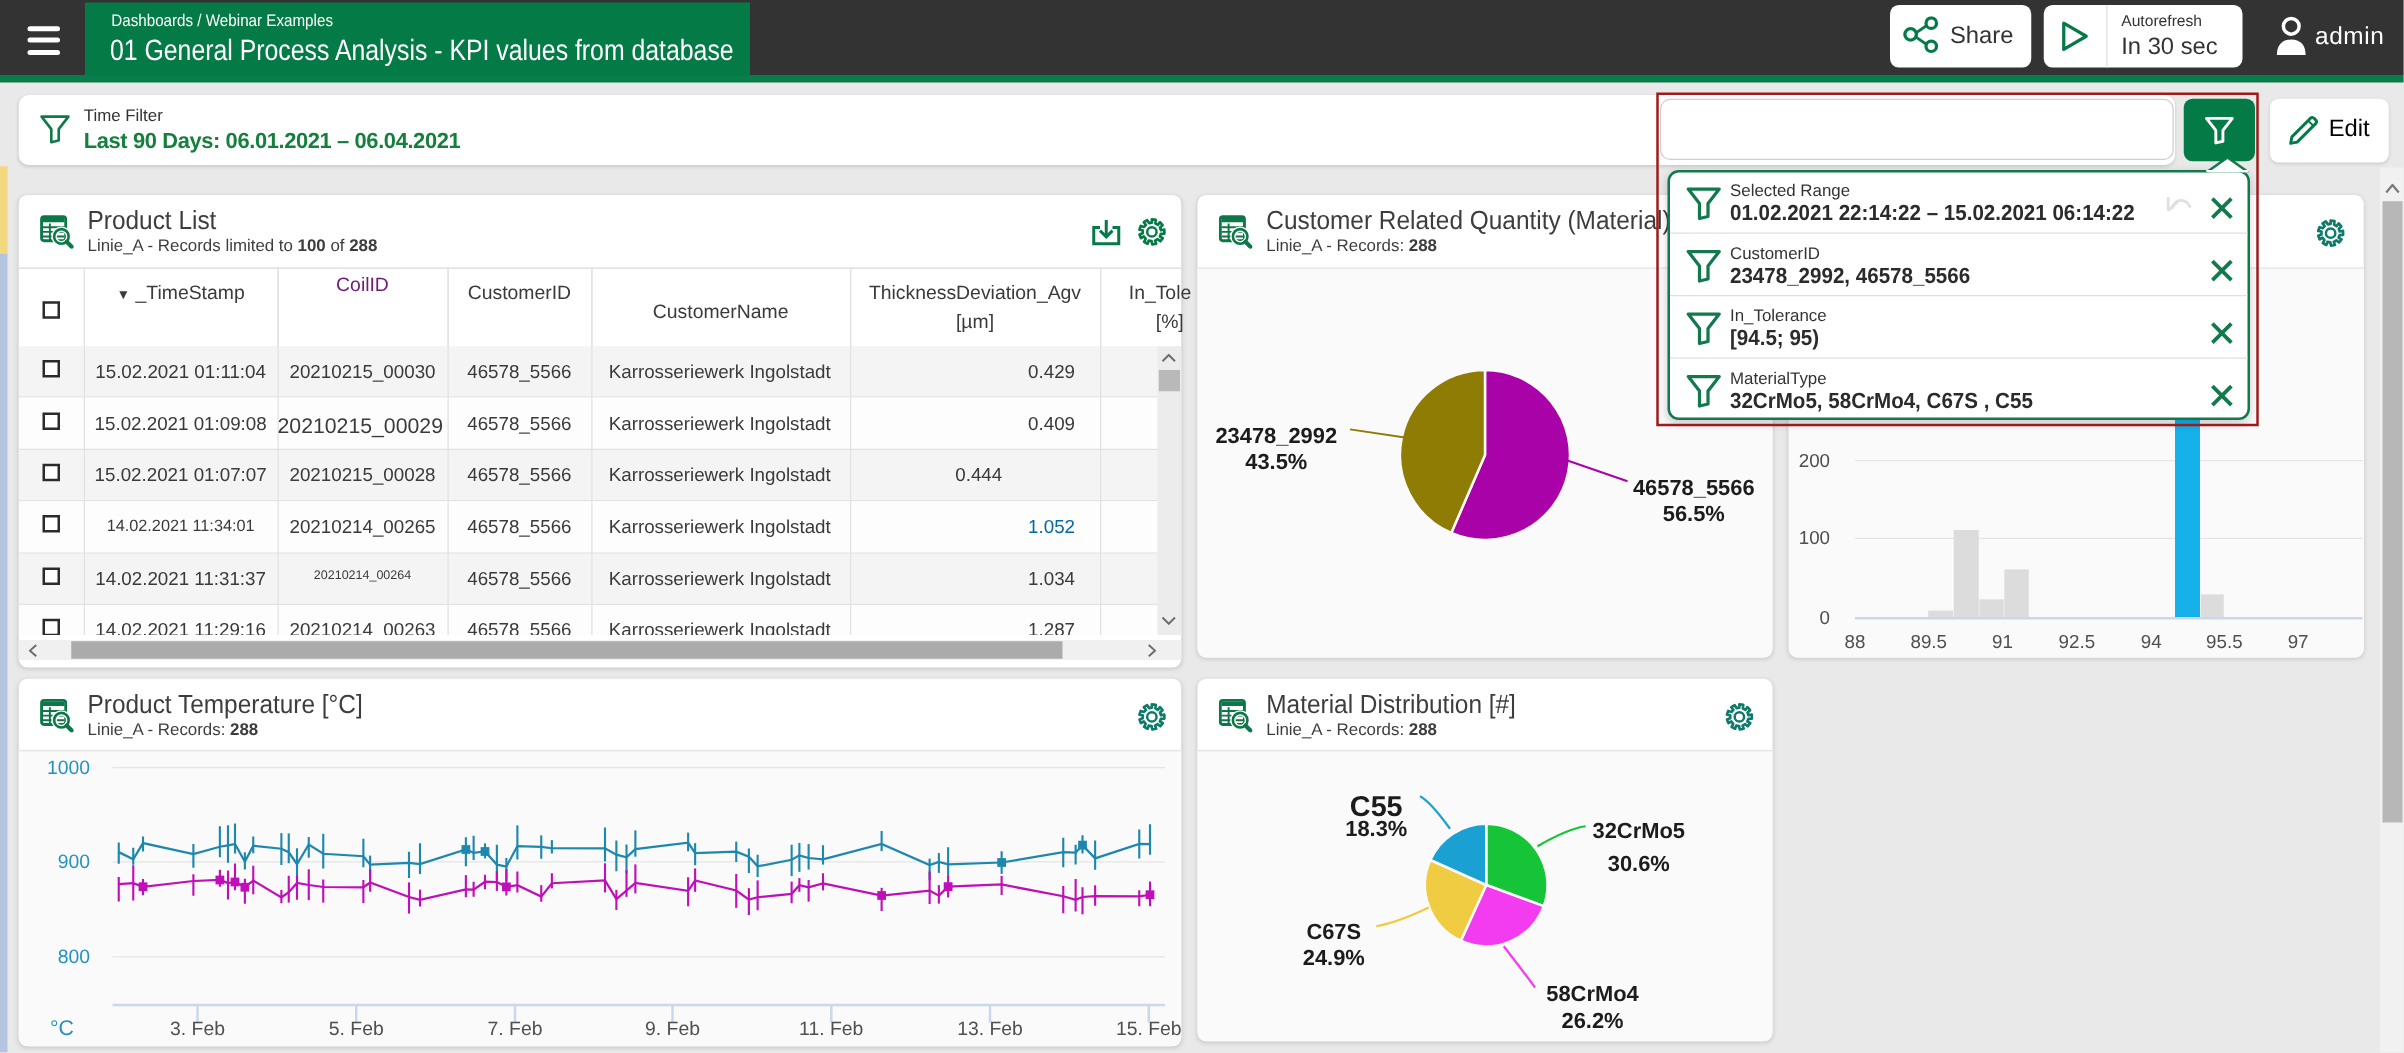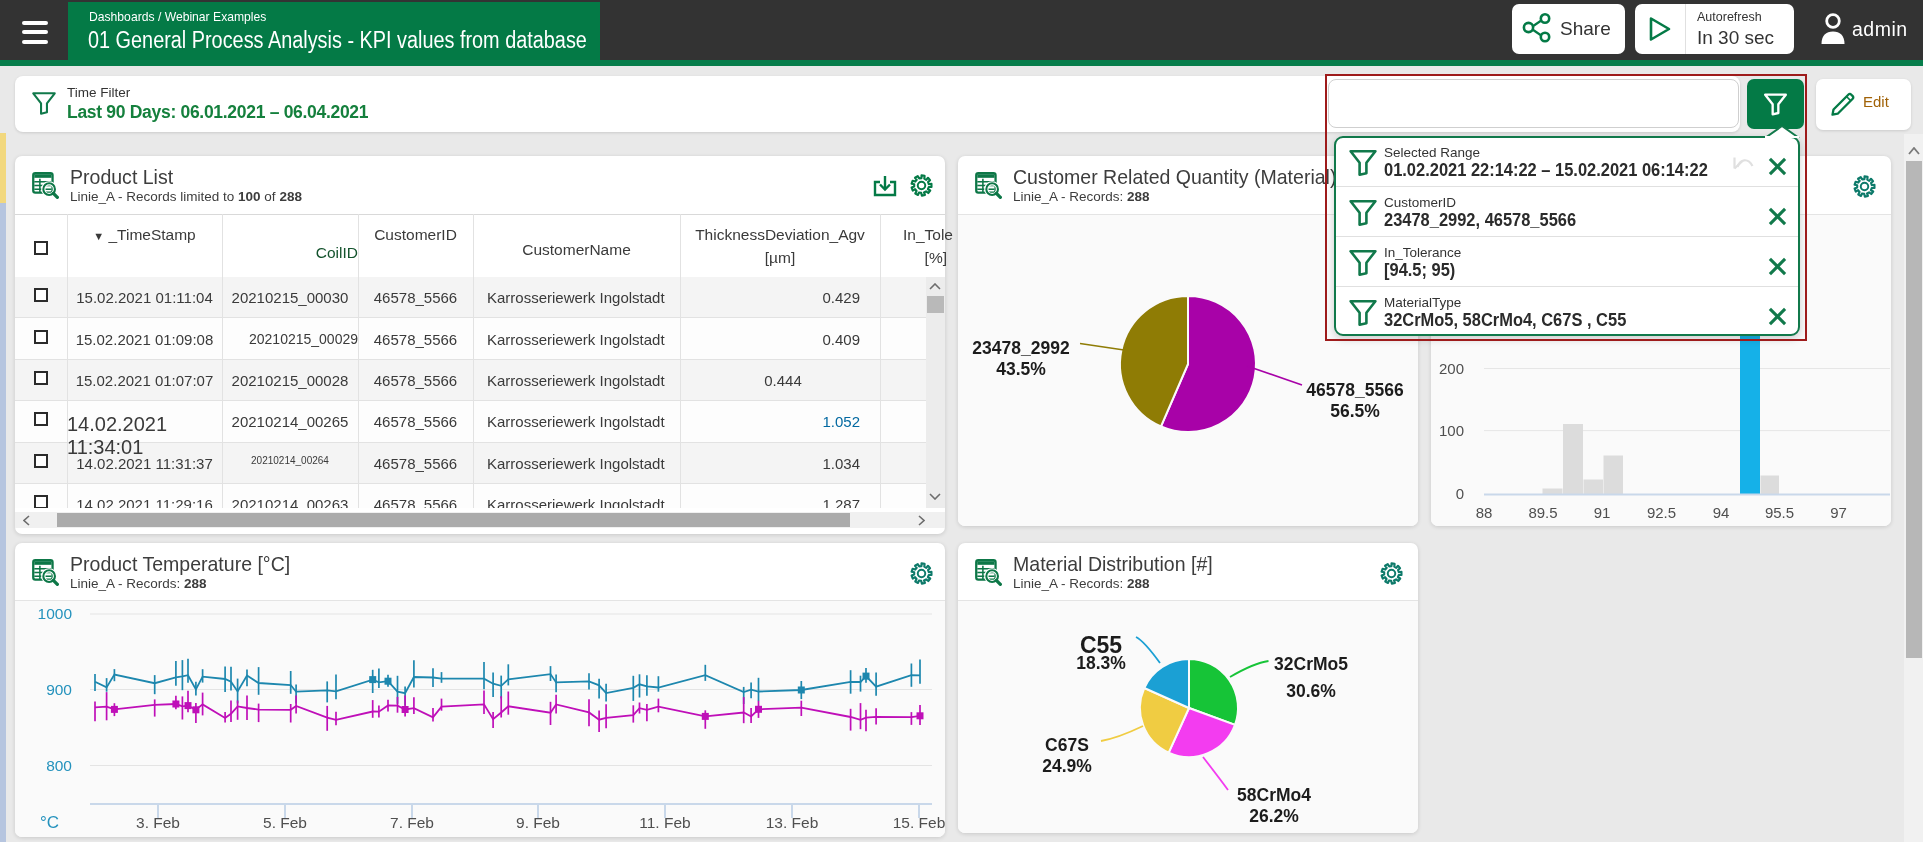--- a/index.html
+++ b/index.html
@@ -51,21 +51,21 @@
 <div class="abs" style="left:1328px;top:79px;width:411px;height:49px;background:#fff;border:1.5px solid #cfcfcf;border-radius:8px"></div>
 <div class="abs" style="left:1747px;top:79px;width:57px;height:50px;background:#047a46;border-radius:7px"></div>
 <svg style="position:absolute;left:1763px;top:91px" width="25" height="27" viewBox="0 0 30 28">
 <path d="M2.6 2.2 L27.4 2.2 L18.4 13.8 L18.4 24.2 L11.6 25.8 L11.6 13.8 Z" fill="none" stroke="#ffffff" stroke-width="2.8" stroke-linejoin="round"></path>
   </svg>
 <div class="abs" style="left:1816px;top:79px;width:95px;height:51px;background:#fff;border-radius:7px;box-shadow:0 1px 3px rgba(0,0,0,.13)"></div>
 <svg class="abs" style="left:1829px;top:89px" width="29" height="29" viewBox="0 0 29 29">
 <path d="M4.5 20.5 L19.5 5.5 Q20.8 4.2 22.3 5.7 L23.5 6.9 Q25 8.4 23.7 9.7 L8.7 24.7 L3.5 25.7 Z" fill="none" stroke="#047a46" stroke-width="2.3" stroke-linejoin="round"></path>
 <line x1="17.5" y1="7.5" x2="21.6" y2="11.6" stroke="#047a46" stroke-width="1.6"></line>
   </svg>
-<div class="abs" style="left:1863px;top:93px;font-size:15px;color:#a16207">Edit</div>
+<div class="abs" style="left:1863px;top:93px;font-size:19px;color:#000000">Edit</div>
 <div class="abs" style="left:1904px;top:134px;width:19px;height:708px;background:#f1f1f1"></div>
 <svg style="position:absolute;left:1908px;top:147px" width="12" height="8" viewBox="0 0 12 8">
     <path d="M1 7 L6.0 1 L11 7" fill="none" stroke="#7a7a7a" stroke-width="1.8"></path>
   </svg>
 <div class="abs" style="left:1906px;top:161px;width:16px;height:497px;background:#b7b7b7"></div>
 <div class="panel" style="left:15px;top:156px;width:930px;height:378px"></div>
 <svg style="position:absolute;left:32px;top:172px" width="27" height="27" viewBox="0 0 26 26">
 <rect x="1.2" y="1.2" width="18.6" height="18.6" rx="2" fill="none" stroke="#0d7747" stroke-width="2.2"></rect>
 <rect x="2.2" y="2.2" width="16.6" height="3.4" fill="#0d7747"></rect>
 <line x1="2.2" y1="9.4" x2="18.8" y2="9.4" stroke="#0d7747" stroke-width="1.5"></line>
@@ -101,53 +101,53 @@
     <div class="abs" style="left:458px;top:0;width:1px;height:294px;background:#e2e2e2"></div>
     <div class="abs" style="left:665px;top:0;width:1px;height:294px;background:#e2e2e2"></div>
     <div class="abs" style="left:865px;top:0;width:1px;height:294px;background:#e2e2e2"></div>
     <div class="abs" style="left:52px;top:75.2px;width:155px;text-align:center;font-size:15px;color:#3a3a3a">15.02.2021 01:11:04</div>
     <div class="abs" style="left:207px;top:75.2px;width:136px;text-align:center;font-size:15px;color:#3a3a3a">20210215_00030</div>
     <div class="abs" style="left:343px;top:75.2px;width:115px;text-align:center;font-size:15px;color:#3a3a3a">46578_5566</div>
     <div class="abs" style="left:472px;top:75.2px;font-size:15px;color:#3a3a3a">Karrosseriewerk Ingolstadt</div>
     <div class="abs" style="left:665px;top:75.2px;width:180px;text-align:right;font-size:15px;color:#3a3a3a">0.429</div>
     <div class="abs" style="left:19px;top:74.2px;width:14px;height:14px;border:2px solid #2b2b2b;background:#fff"></div>
     <div class="abs" style="left:52px;top:116.6px;width:155px;text-align:center;font-size:15px;color:#3a3a3a">15.02.2021 01:09:08</div>
-    <div class="abs" style="left:207px;top:116.6px;width:136px;text-align:right;font-size:14px;color:#3a3a3a">20210215_00029</div>
+    <div class="abs" style="left:207px;top:116.6px;width:136px;text-align:left;font-size:17px;color:#3a3a3a">20210215_00029</div>
     <div class="abs" style="left:343px;top:116.6px;width:115px;text-align:center;font-size:15px;color:#3a3a3a">46578_5566</div>
     <div class="abs" style="left:472px;top:116.6px;font-size:15px;color:#3a3a3a">Karrosseriewerk Ingolstadt</div>
     <div class="abs" style="left:665px;top:116.6px;width:180px;text-align:right;font-size:15px;color:#3a3a3a">0.409</div>
     <div class="abs" style="left:19px;top:115.6px;width:14px;height:14px;border:2px solid #2b2b2b;background:#fff"></div>
     <div class="abs" style="left:52px;top:158.0px;width:155px;text-align:center;font-size:15px;color:#3a3a3a">15.02.2021 01:07:07</div>
     <div class="abs" style="left:207px;top:158.0px;width:136px;text-align:center;font-size:15px;color:#3a3a3a">20210215_00028</div>
     <div class="abs" style="left:343px;top:158.0px;width:115px;text-align:center;font-size:15px;color:#3a3a3a">46578_5566</div>
     <div class="abs" style="left:472px;top:158.0px;font-size:15px;color:#3a3a3a">Karrosseriewerk Ingolstadt</div>
     <div class="abs" style="left:678px;top:158.0px;width:180px;text-align:center;font-size:15px;color:#3a3a3a">0.444</div>
     <div class="abs" style="left:19px;top:157.0px;width:14px;height:14px;border:2px solid #2b2b2b;background:#fff"></div>
-    <div class="abs" style="left:52px;top:199.4px;width:155px;text-align:left;font-size:20px;color:#3a3a3a">14.02.2021 11:34:01</div>
+    <div class="abs" style="left:52px;top:199.4px;width:155px;text-align:center;font-size:13px;color:#3a3a3a">14.02.2021 11:34:01</div>
     <div class="abs" style="left:207px;top:199.4px;width:136px;text-align:center;font-size:15px;color:#3a3a3a">20210214_00265</div>
     <div class="abs" style="left:343px;top:199.4px;width:115px;text-align:center;font-size:15px;color:#3a3a3a">46578_5566</div>
     <div class="abs" style="left:472px;top:199.4px;font-size:15px;color:#3a3a3a">Karrosseriewerk Ingolstadt</div>
     <div class="abs" style="left:665px;top:199.4px;width:180px;text-align:right;font-size:15px;color:#0369a1">1.052</div>
     <div class="abs" style="left:19px;top:198.4px;width:14px;height:14px;border:2px solid #2b2b2b;background:#fff"></div>
     <div class="abs" style="left:52px;top:240.8px;width:155px;text-align:center;font-size:15px;color:#3a3a3a">14.02.2021 11:31:37</div>
     <div class="abs" style="left:207px;top:240.8px;width:136px;text-align:center;font-size:10px;color:#3a3a3a">20210214_00264</div>
     <div class="abs" style="left:343px;top:240.8px;width:115px;text-align:center;font-size:15px;color:#3a3a3a">46578_5566</div>
     <div class="abs" style="left:472px;top:240.8px;font-size:15px;color:#3a3a3a">Karrosseriewerk Ingolstadt</div>
     <div class="abs" style="left:665px;top:240.8px;width:180px;text-align:right;font-size:15px;color:#3a3a3a">1.034</div>
     <div class="abs" style="left:19px;top:239.8px;width:14px;height:14px;border:2px solid #2b2b2b;background:#fff"></div>
     <div class="abs" style="left:52px;top:282.2px;width:155px;text-align:center;font-size:15px;color:#3a3a3a">14.02.2021 11:29:16</div>
     <div class="abs" style="left:207px;top:282.2px;width:136px;text-align:center;font-size:15px;color:#3a3a3a">20210214_00263</div>
     <div class="abs" style="left:343px;top:282.2px;width:115px;text-align:center;font-size:15px;color:#3a3a3a">46578_5566</div>
     <div class="abs" style="left:472px;top:282.2px;font-size:15px;color:#3a3a3a">Karrosseriewerk Ingolstadt</div>
     <div class="abs" style="left:665px;top:282.2px;width:180px;text-align:right;font-size:15px;color:#3a3a3a">1.287</div>
     <div class="abs" style="left:19px;top:281.2px;width:14px;height:14px;border:2px solid #2b2b2b;background:#fff"></div>
   </div>
 <div class="abs" style="left:34px;top:241px;width:14px;height:14px;border:2px solid #2b2b2b;background:#fff"></div>
 <div class="abs" style="left:67px;top:226px;width:155px;text-align:center;font-size:15.5px;color:#3a3a3a"><span style="font-size:11px">▼</span> _TimeStamp</div>
-<div class="abs" style="left:222px;top:244px;width:136px;text-align:right;font-size:15.5px;color:#14532d">CoilID</div>
+<div class="abs" style="left:222px;top:220px;width:136px;text-align:center;font-size:15.5px;color:#701a75">CoilID</div>
 <div class="abs" style="left:358px;top:226px;width:115px;text-align:center;font-size:15.5px;color:#3a3a3a">CustomerID</div>
 <div class="abs" style="left:473px;top:241px;width:207px;text-align:center;font-size:15.5px;color:#3a3a3a">CustomerName</div>
 <div class="abs" style="left:680px;top:226px;width:200px;text-align:center;font-size:15.5px;color:#3a3a3a">ThicknessDeviation_Agv</div>
 <div class="abs" style="left:680px;top:249px;width:200px;text-align:center;font-size:15.5px;color:#3a3a3a">[µm]</div>
 <div class="abs" style="left:903px;top:226px;font-size:15.5px;color:#3a3a3a">In_Tole</div>
 <div class="abs" style="left:903px;top:249px;width:44px;text-align:right;font-size:15.5px;color:#3a3a3a;overflow:hidden">[%]</div>
 <div class="abs" style="left:67px;top:214px;width:1px;height:63px;background:#e2e2e2"></div>
 <div class="abs" style="left:222px;top:214px;width:1px;height:63px;background:#e2e2e2"></div>
 <div class="abs" style="left:358px;top:214px;width:1px;height:63px;background:#e2e2e2"></div>
 <div class="abs" style="left:473px;top:214px;width:1px;height:63px;background:#e2e2e2"></div>

